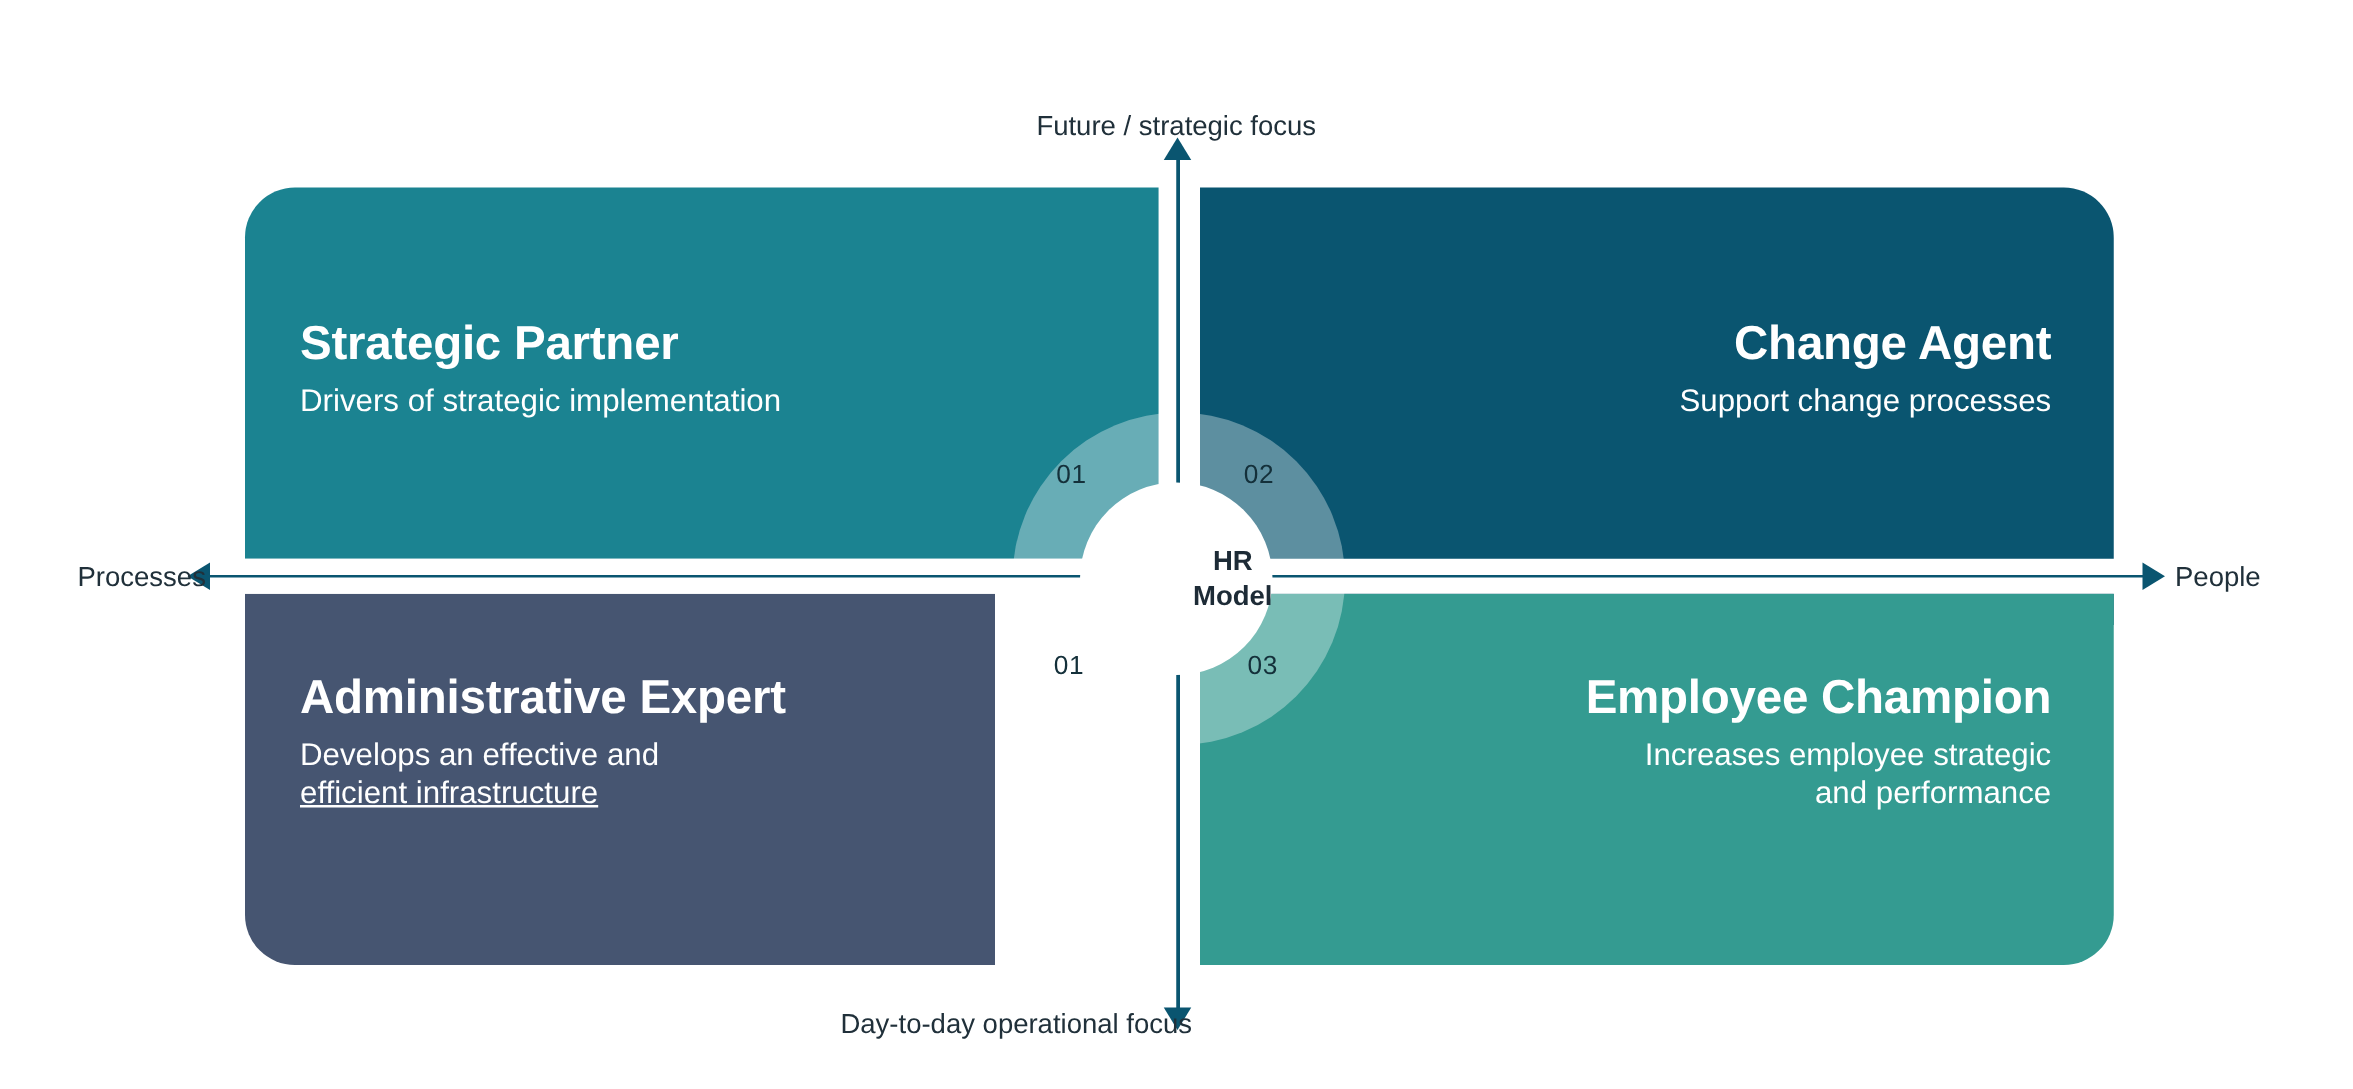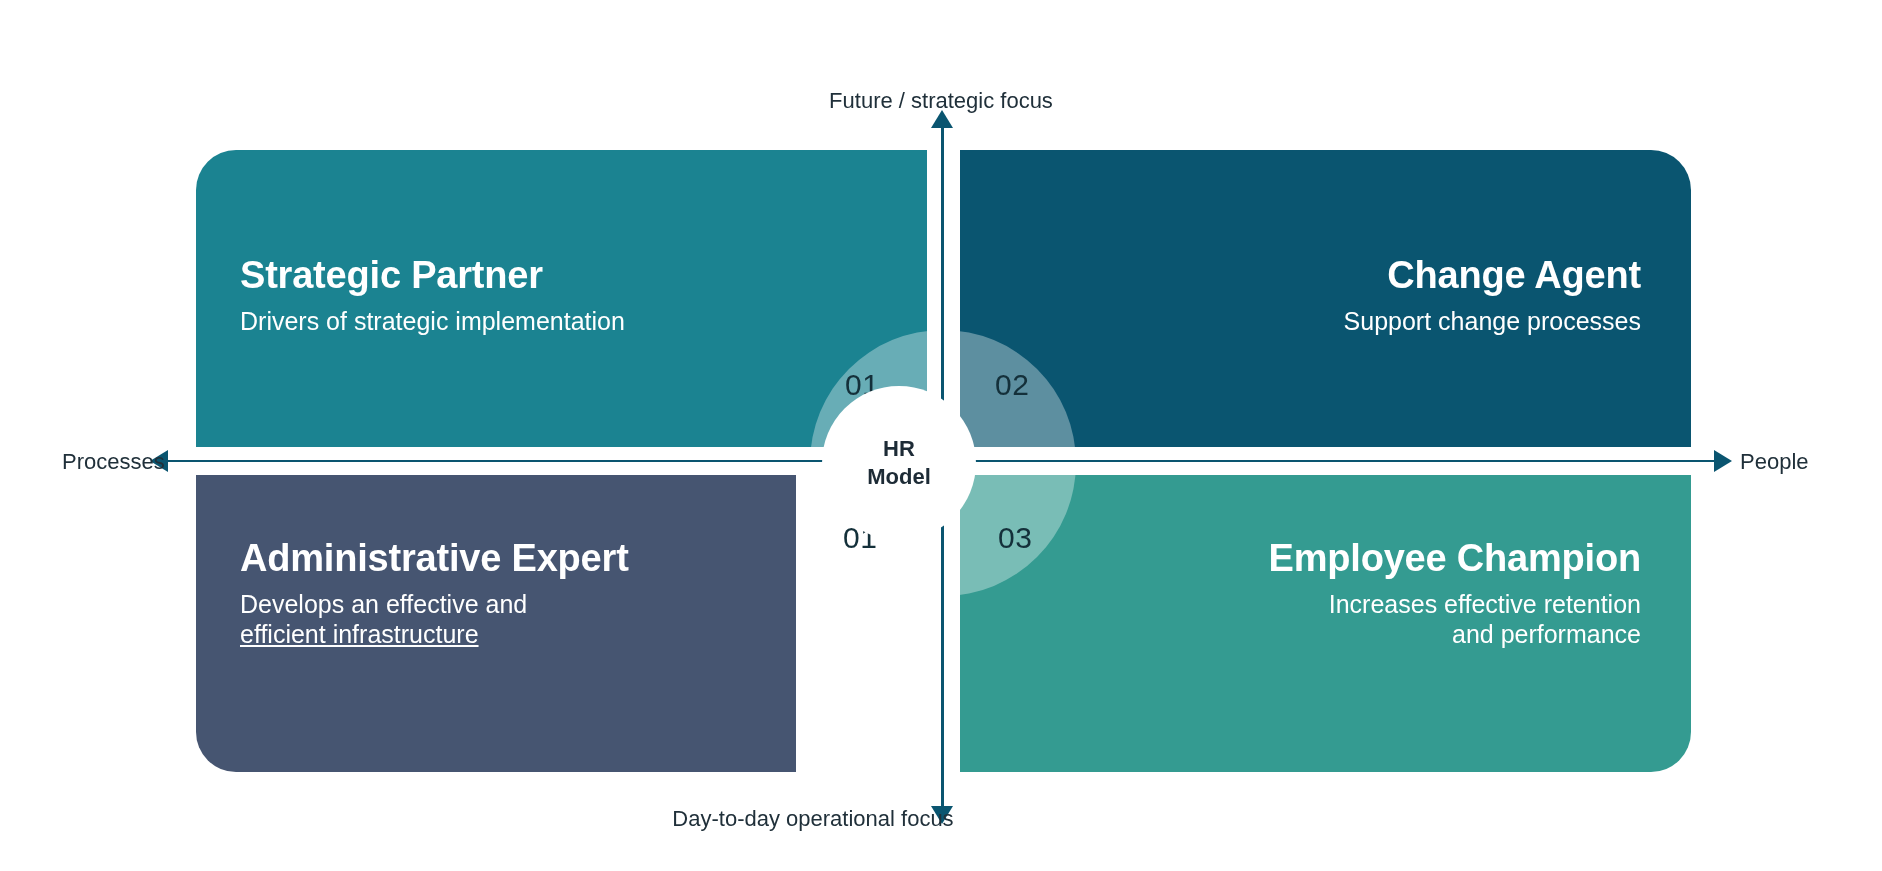--- a/index.html
+++ b/index.html
@@ -126,43 +126,43 @@
   #gap-horizontal {
     left: 186px;
     top: 447px;
     width: 1515px;
     height: 28px;
   }
 
   
   #center-circle {
     position: absolute;
-    left: 822px;
+    left: 864px;
     top: 386px;
     width: 154px;
     height: 154px;
     border-radius: 50%;
     background: #ffffff;
     display: flex;
     align-items: center;
-    justify-content: center;
+    justify-content: flex-end;
   }
   #center-circle .c-text {
     font-size: 22px;
     font-weight: bold;
     color: #1d2b36;
     line-height: 1.28;
     text-align: center;
     white-space: pre-line;
   }
 
   
   .step-num {
     position: absolute;
-    font-size: 30px;
+    font-size: 21px;
     color: #14303a;
     font-weight: 400;
     letter-spacing: 0.5px;
   }
   #step-01 { left: 845px;  top: 368px; }
   #step-02 { left: 995px;  top: 368px; }
   #step-03 { left: 998px;  top: 521px; }
   #step-04 { left: 843px;  top: 521px; }
 
   
@@ -262,21 +262,21 @@
   </div>
 
   <div class="quad" id="quad-administrative-expert">
     <div class="q-title">Administrative Expert</div>
     <div class="q-sub">Develops an effective and</div>
     <div class="q-sub" style="margin-top:0;text-decoration:underline;">efficient infrastructure</div>
   </div>
 
   <div class="quad" id="quad-employee-champion">
     <div class="q-title">Employee Champion</div>
-    <div class="q-sub">Increases effective retention</div>
+    <div class="q-sub">Increases employee strategic</div>
     <div class="q-sub" style="margin-top:0;">and performance</div>
   </div>
 
   <div id="center-halo"></div>
 
   <div class="gap" id="gap-vertical"></div>
   <div class="gap" id="gap-horizontal"></div>
 
   <div class="step-num" id="step-01">01</div>
   <div class="step-num" id="step-02">02</div>

